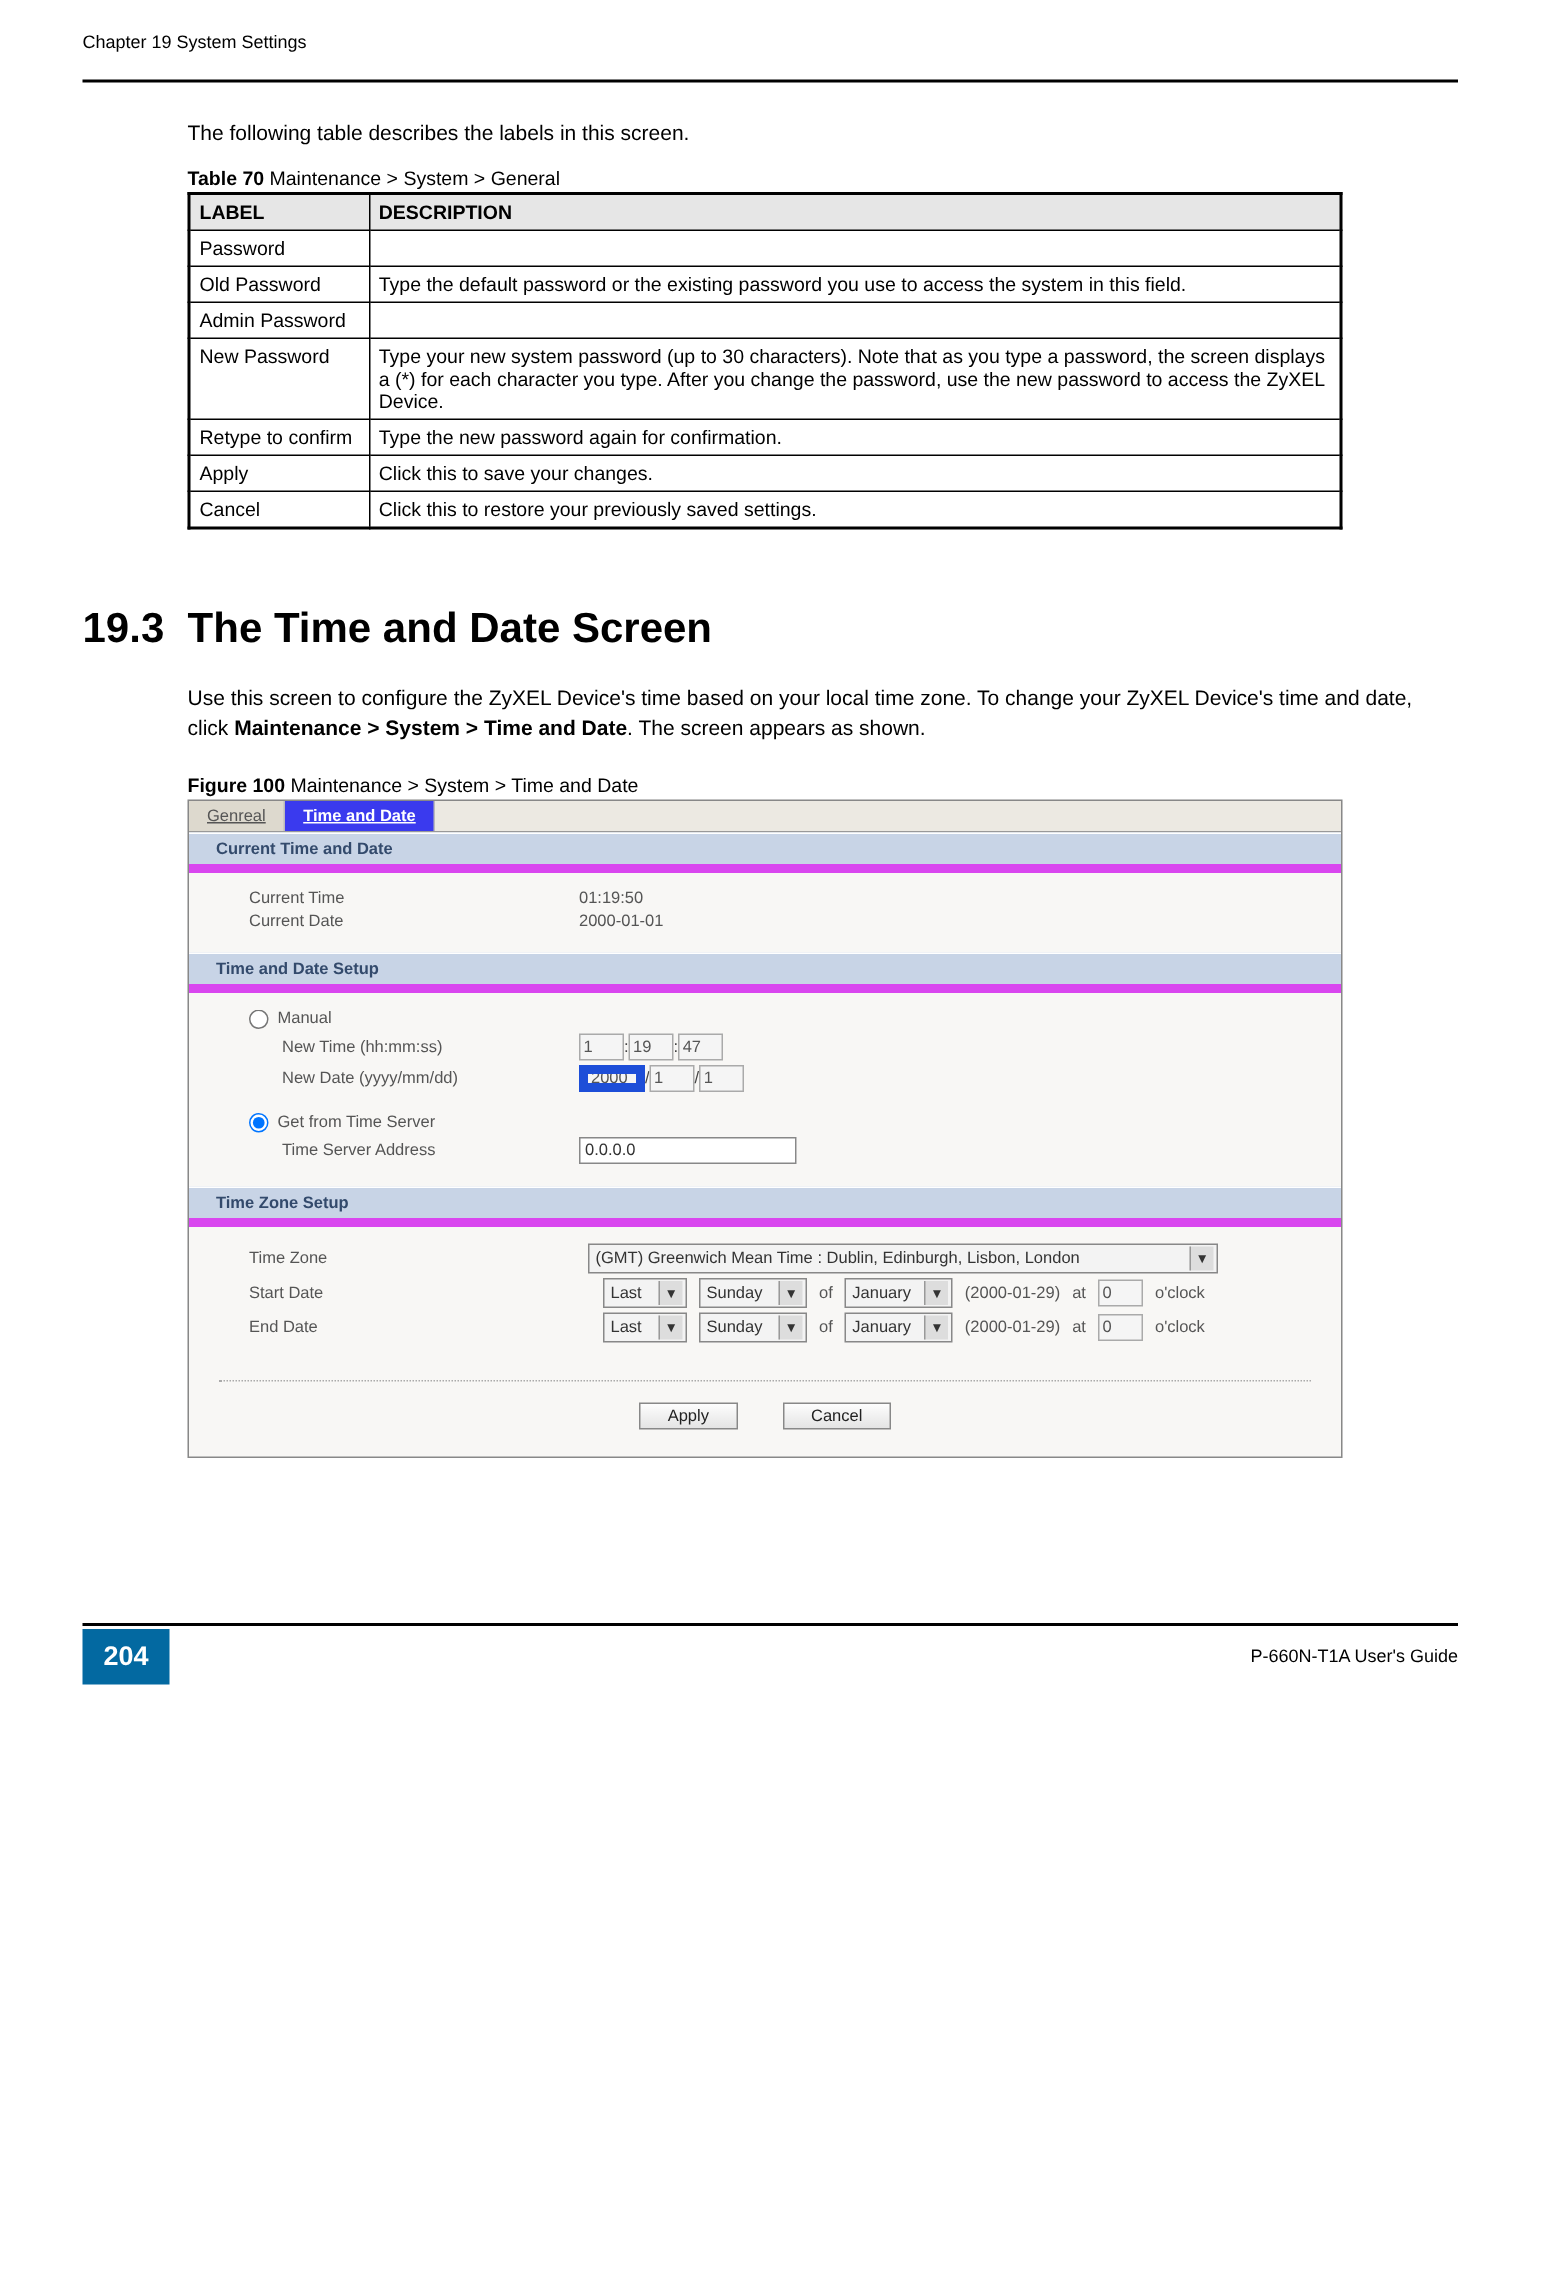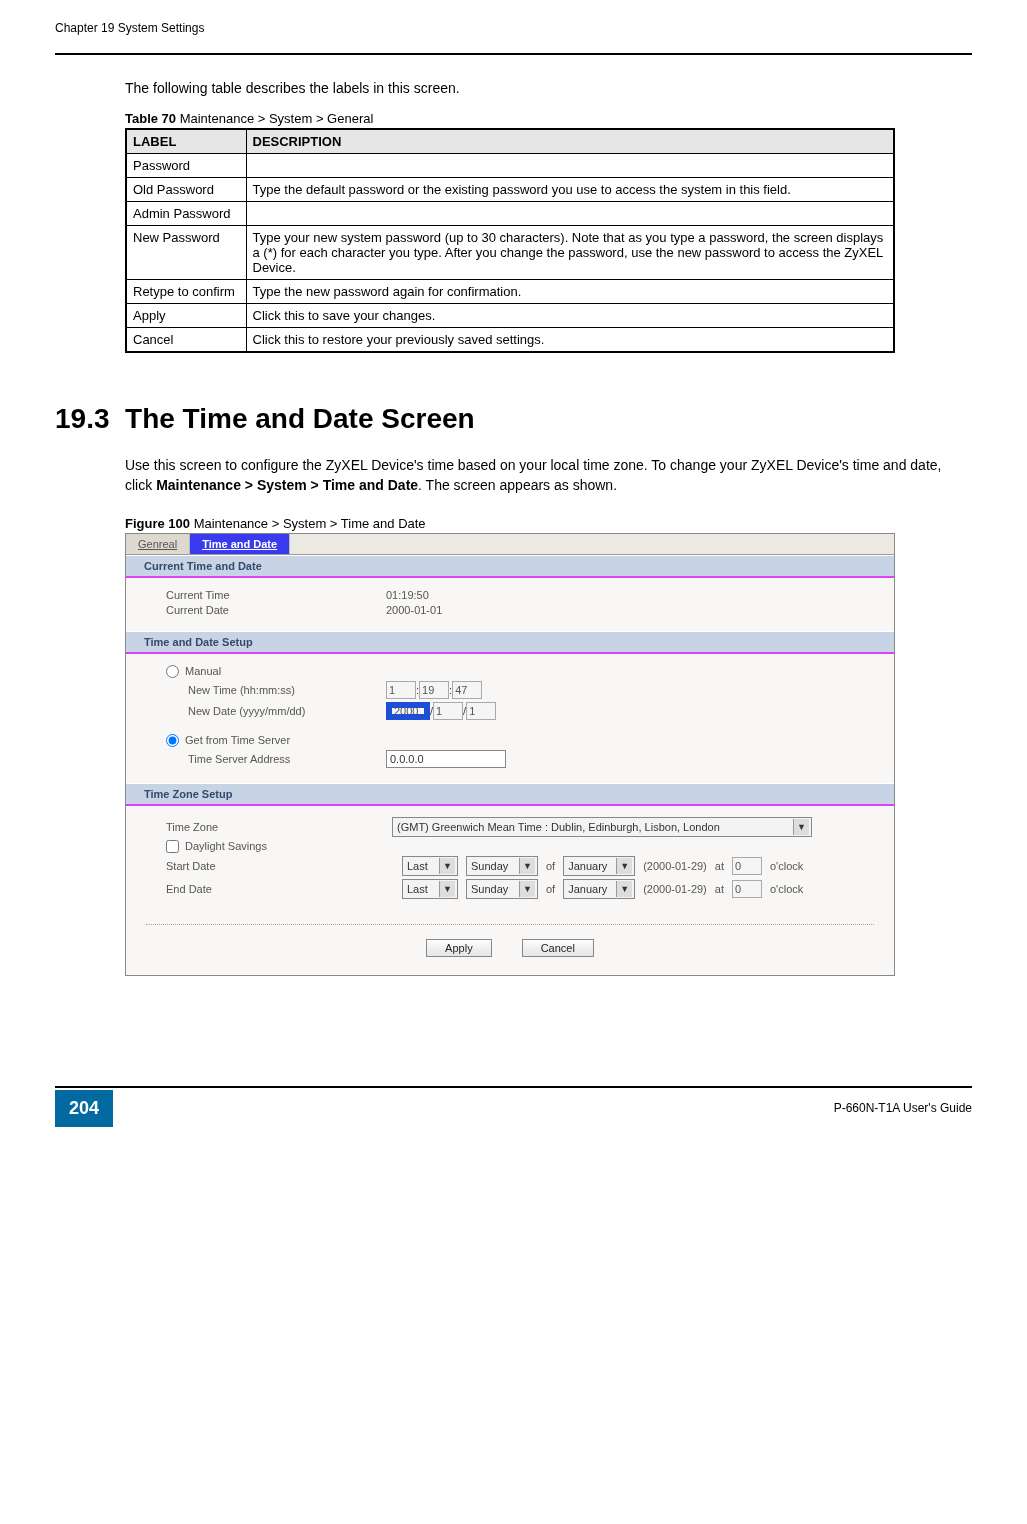--- a/index.html
+++ b/index.html
@@ -74,39 +74,39 @@
     background: #3a3aee;
     color: #fff;
     font-weight: bold;
   }
   .panel-heading {
     background: #c8d4e6;
     color: #334a6c;
     font-weight: bold;
     padding: 4px 18px;
     border-top: 1px solid #fff;
-    border-bottom: 2px solid #d946ef;
+    border-bottom: 6px solid #d946ef;
     font-size: 11px;
   }
   .panel-body { padding: 8px 30px 12px 40px; }
   .field-row { display: flex; align-items: center; margin: 3px 0; }
   .field-label { width: 220px; color: #555; }
   .field-value { color: #555; }
   .input-sm {
     width: 30px; height: 18px; font-size: 11px;
     background: #f5f5f5; border: 1px solid #aaa;
     text-align: left; padding: 0 2px; color: #555;
   }
   .input-md {
     width: 44px; height: 18px; font-size: 11px;
     background: #f5f5f5; border: 6px solid #1d4ed8;
     text-align: left; padding: 0 2px; color: #555;
   }
   .input-lg {
-    width: 120px; height: 18px; font-size: 11px;
+    width: 145px; height: 18px; font-size: 11px;
     background: #fff; border: 1px solid #888;
     padding: 0 3px; color: #333;
   }
   .radio, .checkbox {
     width: 13px; height: 13px; margin-right: 6px;
     vertical-align: middle;
   }
   .radio-label, .check-label { color: #555; }
   .sub-indent { padding-left: 22px; }
   .select-fake {
@@ -263,24 +263,20 @@
 
   <div class="panel-heading">Time Zone Setup</div>
   <div class="panel-body">
     <div class="tz-row">
       <span class="field-label" style="width:220px">Time Zone</span>
       <span class="select-fake full">
         <span>(GMT) Greenwich Mean Time : Dublin, Edinburgh, Lisbon, London</span>
         <span class="select-arrow">▼</span>
       </span>
     </div>
-    <div class="field-row">
-      <input type="checkbox" class="checkbox" style="">
-      <span class="check-label">Daylight Savings</span>
-    </div>
 
     <div class="ds-table-row">
       <span class="ds-label-col">Start Date</span>
       <span style="width:100px"></span>
       <span class="select-fake small">
           <span>Last</span>
           <span class="select-arrow">▼</span>
         </span>
       <span class="select-fake med">
           <span>Sunday</span>

